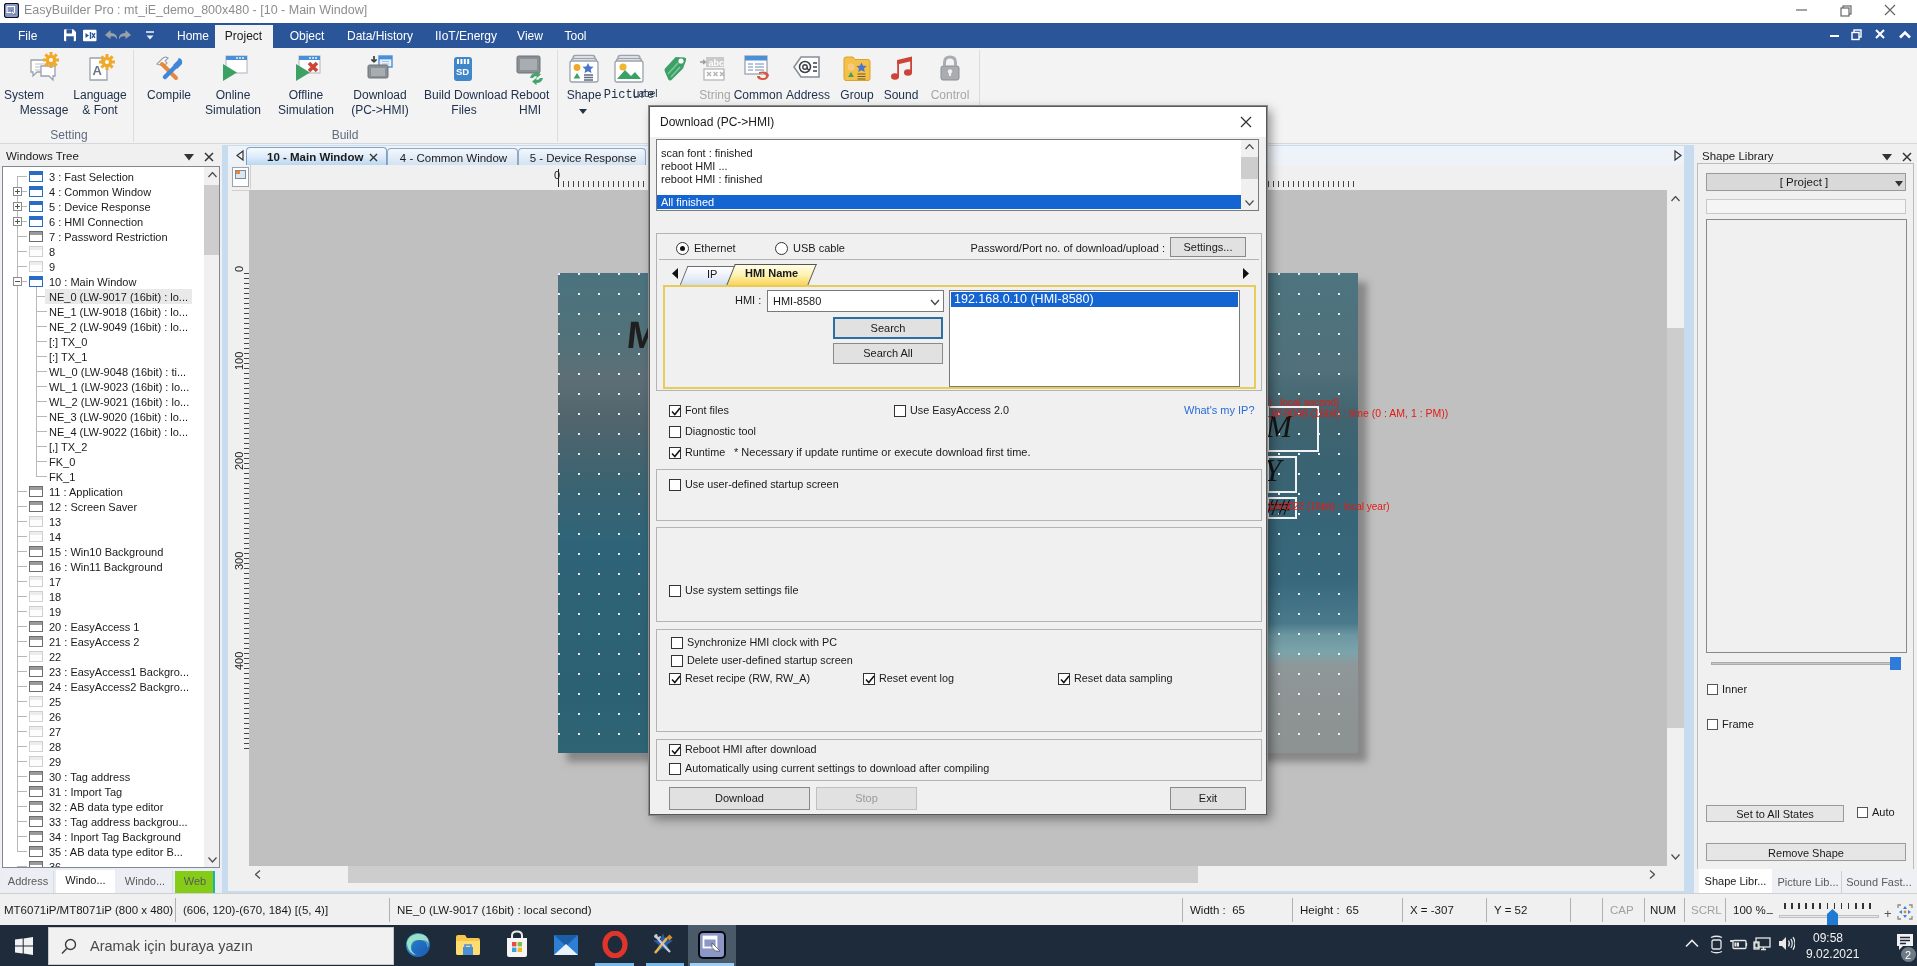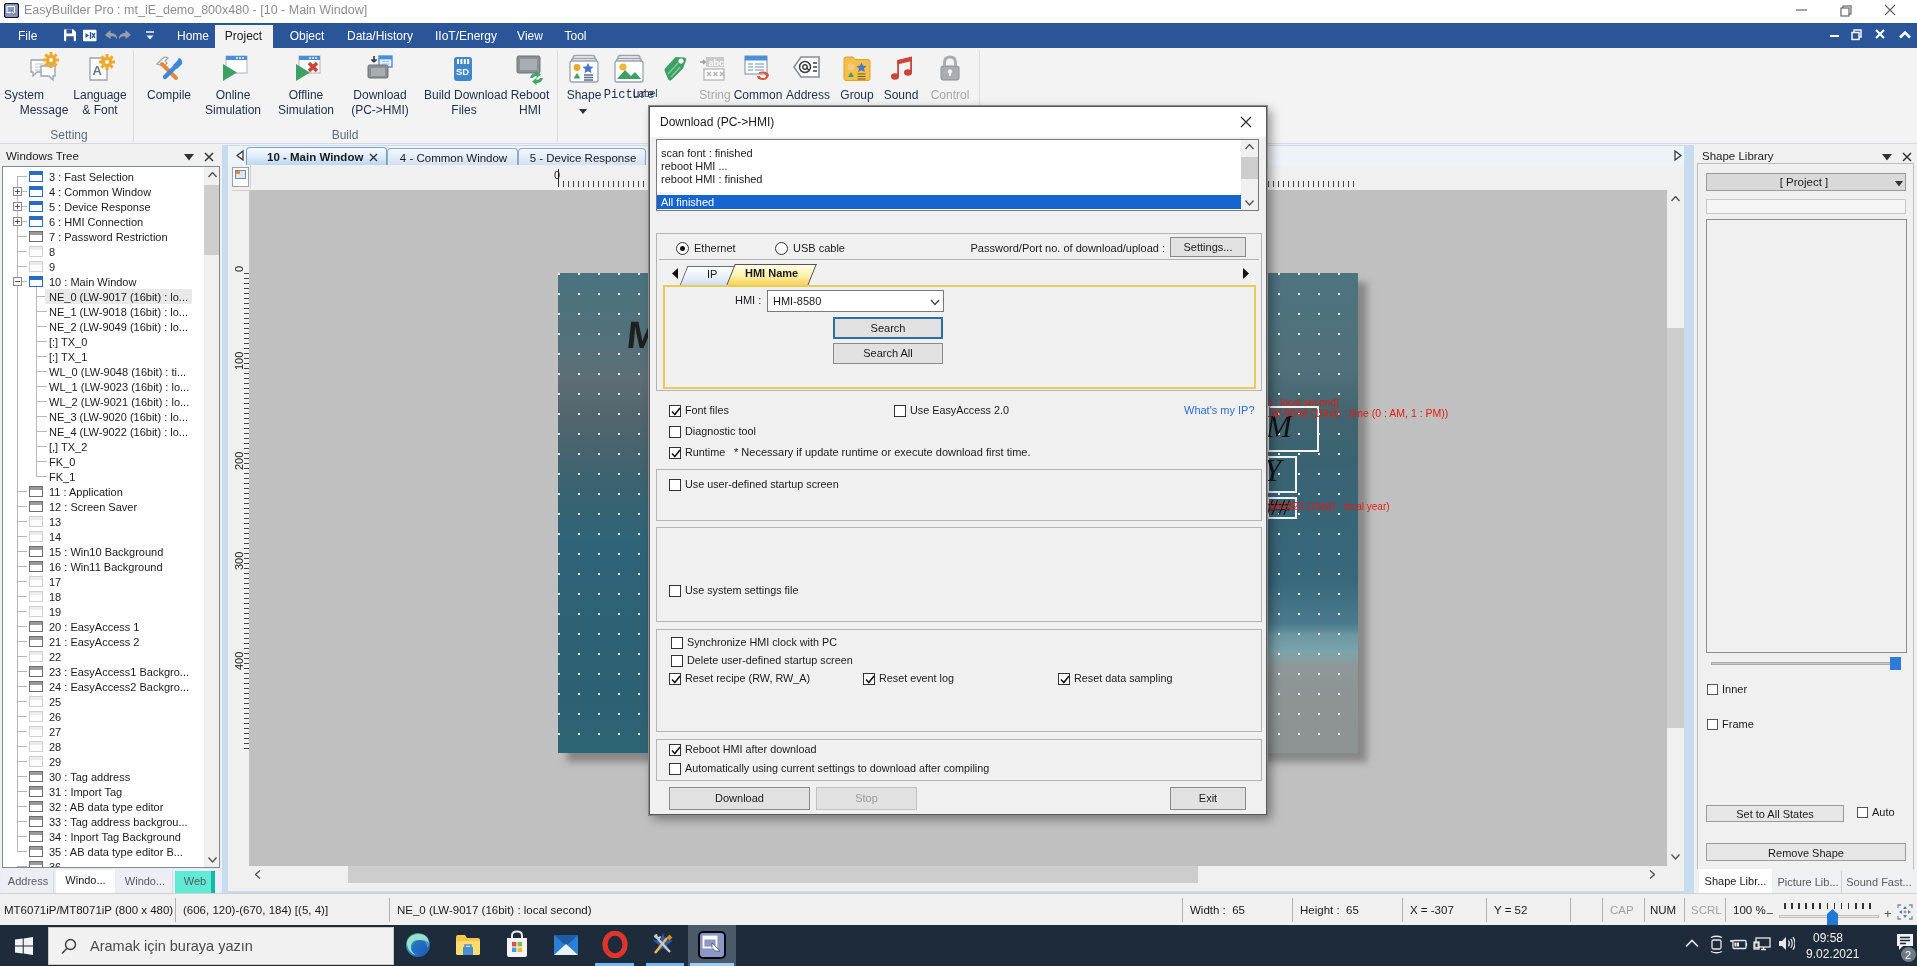--- a/index.html
+++ b/index.html
@@ -616,21 +616,21 @@
     <div class="ab" style="left:0;top:723px;width:222px;height:25px;background:#e9edf6;"></div>
     <div class="ab" style="left:2px;top:726px;width:52px;height:22px;background:#eceef4;border-right:1px solid #d8dce6;">
       <div class="tx" style="left:0;top:4px;width:52px;text-align:center;font-size:11px;color:#5a5a5a;">Address</div>
     </div>
     <div class="ab" style="left:56px;top:725px;width:59px;height:23px;background:#fff;">
       <div class="tx" style="left:0;top:4px;width:59px;text-align:center;font-size:11px;color:#1a1a1a;">Windo...</div>
     </div>
     <div class="ab" style="left:117px;top:726px;width:56px;height:22px;background:#eceef4;border-right:1px solid #d8dce6;">
       <div class="tx" style="left:0;top:4px;width:56px;text-align:center;font-size:11px;color:#5a5a5a;">Windo...</div>
     </div>
-    <div class="ab" style="left:175px;top:726px;width:40px;height:22px;background:#5eead4;border-right:4px solid #14b8a6;">
+    <div class="ab" style="left:175px;top:726px;width:40px;height:22px;background:#84cc16;border-right:2px solid #14b8a6;">
       <div class="tx" style="left:0;top:4px;width:40px;text-align:center;font-size:11px;color:#5a5a5a;">Web</div>
     </div>
   </div>
 <div class="ab" style="left:1694px;top:145px;width:223px;height:748px;background:#f0f0f0;">
     <div class="tx" style="left:8px;top:5px;font-size:11.5px;color:#1a1a1a;">Shape Library</div>
     <svg class="ab" style="left:188px;top:9px" width="10" height="7" viewBox="0 0 10 7">
       <path d="M0 0 h10 l-5 6.5 z" fill="#333"></path>
     </svg>
     <svg class="ab" style="left:208px;top:7px" width="10" height="10" viewBox="0 0 10 10">
       <path d="M1 1 l8 8 M9 1 l-8 8" stroke="#333" stroke-width="1.5"></path>
@@ -723,20 +723,25 @@
  <svg class="ab" style="left:162px;top:8px" width="10" height="7" viewBox="0 0 10 7">
         <path d="M1 1 L5 5.5 L9 1" fill="none" stroke="#444" stroke-width="1.3"></path>
       </svg>
 </div>
 <div class="ab" style="left:183px;top:210px;width:110px;height:22px;background:#e1e1e1;border:2px solid #2e6da4;">
       <div class="tx" style="left:0;top:3px;width:106px;text-align:center;font-size:11px;color:#1a1a1a;">Search</div>
     </div>
 <div class="ab" style="left:183px;top:236px;width:110px;height:21px;background:#e1e1e1;border:1px solid #8a8a8a;">
       <div class="tx" style="left:0;top:3px;width:108px;text-align:center;font-size:11px;color:#1a1a1a;">Search All</div>
     </div>
+<div class="ab" style="left:299px;top:183px;width:291px;height:97px;background:#fff;border:1px solid #7a7a7a;">
+ <div class="ab" style="left:1px;top:1px;width:287px;height:15px;background:#1464d2;">
+        <div class="tx" style="left:3px;top:0px;font-size:12.5px;color:#fff;">192.168.0.10 (HMI-8580)</div>
+      </div>
+</div>
     <div class="ab" style="left:19px;top:298px;width:12px;height:12px;background:#fff;border:1px solid #333;">
       <svg class="ab" style="left:0.5px;top:1px" width="10" height="9" viewBox="0 0 10 9">
         <path d="M1 4.5 L3.8 7.5 L9 1" fill="none" stroke="#111" stroke-width="1.5"></path>
       </svg>
     </div>
     <div class="tx" style="left:35px;top:297px;font-size:10.8px;color:#1a1a1a;">Font files</div>
     <div class="ab" style="left:244px;top:298px;width:12px;height:12px;background:#fff;border:1px solid #333;"></div>
     <div class="tx" style="left:260px;top:297px;font-size:10.8px;color:#1a1a1a;">Use EasyAccess 2.0</div>
     <div class="tx" style="left:534px;top:297px;font-size:11px;color:#2a6cd8;">What's my IP?</div>
     <div class="ab" style="left:19px;top:319px;width:12px;height:12px;background:#fff;border:1px solid #333;"></div>

